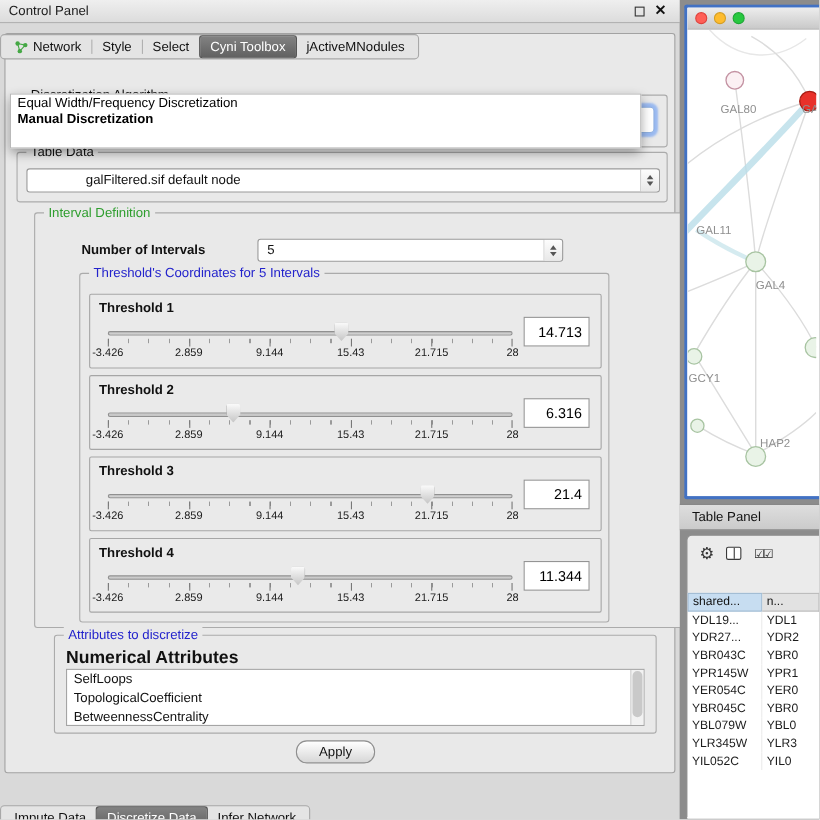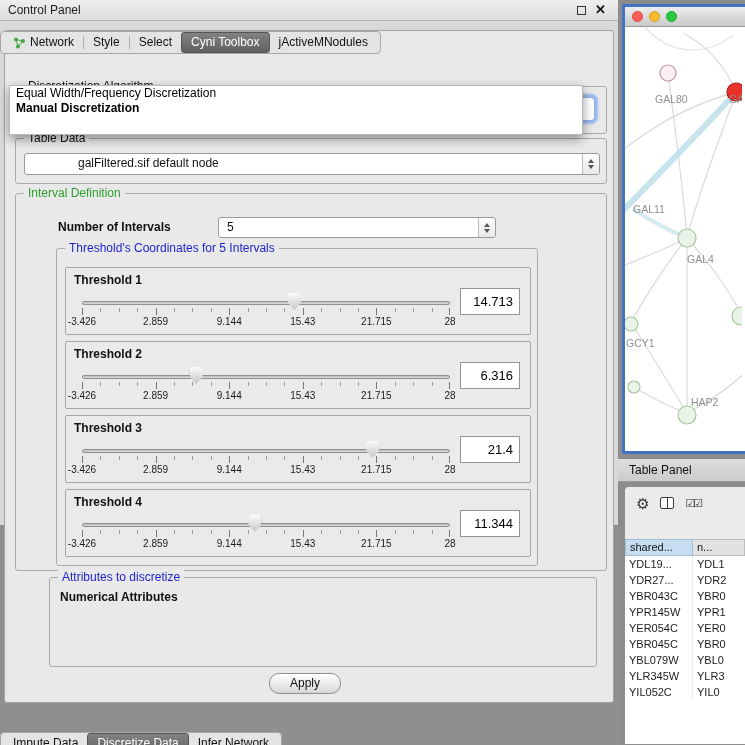--- a/index.html
+++ b/index.html
@@ -1,20 +1,20 @@
 <!DOCTYPE html>
 <html><head>
 <meta charset="utf-8">
 <style>
   * { margin:0; padding:0; box-sizing:border-box; }
   body { font-family:"Liberation Sans", sans-serif; }
   .page { position:relative; width:745px; height:745px; background:#8f8f8f; overflow:hidden; font-size:12px; color:#111; }
 
   
-  .control-panel { position:absolute; left:0; top:0; width:618px; height:525px; background:#d9d9d9; }
+  .control-panel { position:absolute; left:0; top:0; width:618px; height:745px; background:#d9d9d9; }
   .titlebar { position:absolute; left:0; top:0; width:100%; height:21px; background:linear-gradient(#efefef,#dcdcdc); border-bottom:1px solid #b2b2b2; }
   .titlebar .title { position:absolute; left:8px; top:3px; font-size:12px; color:#1c1c1c; }
   .win-float { position:absolute; right:32px; top:6px; width:9px; height:9px; border:1.5px solid #333; background:transparent; }
   .win-close { position:absolute; right:12px; top:2px; font-size:13px; font-weight:bold; color:#111; }
 
   .top-tabs, .bottom-tabs { position:absolute; left:0; width:618px; display:flex; justify-content:flex-start; z-index:10; }
   .top-tabs { top:31px; }
   .bottom-tabs { top:704px;margin-top:28px; }
   .tabs-inner { display:flex; align-items:center; background:#e4e4e4; border:1px solid #a8a8a8; border-radius:4px; height:23px; padding:0 3px; }
   .tab { display:flex; align-items:center; gap:4px; padding:0 9px; height:21px; line-height:21px; font-size:12px; color:#111; white-space:nowrap; }
@@ -38,39 +38,39 @@
   .dd-item.bold { font-weight:bold; }
 
   .g-tdata { left:10px; top:107px; width:592px; height:46px; }
 
   .combo { position:absolute; background:#fff; border:1px solid #9a9a9a; border-radius:3px; }
   .combo-text { display:block; padding-left:8px; font-size:12px; line-height:19px; white-space:nowrap; overflow:hidden; }
   .combo-btn { position:absolute; right:0; top:0; bottom:0; width:17px; border-left:1px solid #bcbcbc; display:flex; flex-direction:column; align-items:center; justify-content:center; gap:2px; background:linear-gradient(#fdfdfd,#e8e8e8); border-radius:0 3px 3px 0; }
   .arr-up { width:0; height:0; border-left:3.5px solid transparent; border-right:3.5px solid transparent; border-bottom:4px solid #555; }
   .arr-down { width:0; height:0; border-left:3.5px solid transparent; border-right:3.5px solid transparent; border-top:4px solid #555; }
 
-  .g-interval { left:10px; top:162px; width:592px; height:378px; }
+  .g-interval { left:26px; top:162px; width:592px; height:378px; }
   .noi-label { position:absolute; left:42px; top:26px; font-weight:bold; font-size:12px; }
   .combo.noi { left:202px; top:23px; width:278px; height:21px; }
   .combo.tdc { left:8px; top:14px; width:576px; height:22px;padding-left:45px; }
 
   .g-thr { left:40px; top:54px; width:482px; height:318px; }
   .thr-box { position:absolute; left:8px; width:466px; height:68px; border:1px solid #a6a6a6; background:#eaeaea; border-radius:2px; }
   .thr-title { position:absolute; left:8px; top:5px; font-weight:bold; font-size:12px; }
   .track { position:absolute; left:16px; top:33px; width:368px; height:4px; background:linear-gradient(#bdbdbd,#dadada); border:1px solid #909090; border-radius:2px; }
   .thumb { position:absolute; top:25px; width:13px; height:17px; background:linear-gradient(#fbfbfb,#c6c6c6); clip-path:polygon(10% 0,90% 0,100% 14%,100% 58%,50% 100%,0 58%,0 14%); filter:drop-shadow(0 0 1px #6f6f6f); }
   .ticks { position:absolute; left:16px; top:40px; width:368px; height:7px; }
   .ticks .minor { position:absolute; left:0; top:0; width:100%; height:4px; background:repeating-linear-gradient(to right,#9a9a9a 0 1px,transparent 1px 18.4px); }
   .ticks .maj { position:absolute; top:0; width:1px; height:7px; background:#777; }
   .lbls { position:absolute; left:16px; top:48px; width:368px; height:12px; }
   .lbls span { position:absolute; transform:translateX(-50%); font-size:10px; color:#1a1a1a; white-space:nowrap; }
   .val { position:absolute; left:394px; top:20px; width:60px; height:27px; background:#fff; border:1px solid #949494; font-size:13px; text-align:right; padding-right:6px; line-height:25px; color:#000; }
 
   .g-attrs { left:44px; top:546px; width:548px; height:90px; }
-  .attrs-sub { position:absolute; left:10px; top:12px; font-weight:bold; font-size:12px; }
+  .attrs-sub { position:absolute; left:10px; top:12px; font-weight:bold; font-size:16px; }
   .listbox { position:absolute; left:10px; top:30px; width:526px; height:52px; background:#fff; border:1px solid #a5a5a5; overflow:hidden; }
   .listbox .li { padding-left:6px; line-height:17px; font-size:12px; white-space:nowrap; }
   .lb-scroll { position:absolute; right:0; top:0; bottom:0; width:12px; background:#f2f2f2; border-left:1px solid #cfcfcf; }
   .lb-thumb { position:absolute; top:1px; right:1px; width:9px; height:42px; background:#c9c9c9; border-radius:5px; }
 
   .apply { position:absolute; left:264px; top:642px; width:72px; height:21px; background:linear-gradient(#ffffff,#d7d7d7); border:1px solid #8f8f8f; border-radius:10px; font-size:12px; font-family:"Liberation Sans",sans-serif; color:#111; text-align:center; line-height:19px; }
 
   
   .right { position:absolute; left:618px; top:0; width:127px; height:745px; background:#8c8c8c; }
   .network-window { position:absolute; left:4px; top:4px; width:123px; height:450px; background:#fff; border:3px solid #4272c4; border-right:none; border-radius:3px 0 0 3px; overflow:hidden; }
@@ -261,20 +261,28 @@
               <span style="left:100%">28</span>
             </div>
             <div class="val">11.344</div>
           </div>
         </div>
       </div>
 
       <div class="group g-attrs">
         <span class="group-label blue">Attributes to discretize</span>
         <span class="attrs-sub">Numerical Attributes</span>
+        <div class="listbox">
+          <div class="li">SelfLoops</div>
+          <div class="li">TopologicalCoefficient</div>
+          <div class="li">BetweennessCentrality</div>
+          <div class="lb-scroll">
+              <div class="lb-thumb"></div>
+            </div>
+        </div>
       </div>
 
       <button class="apply">Apply</button>
     </div>
 
     <div class="bottom-tabs">
       <div class="tabs-inner">
         <div class="tab">Impute Data</div>
         <div class="tab selected">Discretize Data</div>
         <div class="tab">Infer Network</div>

